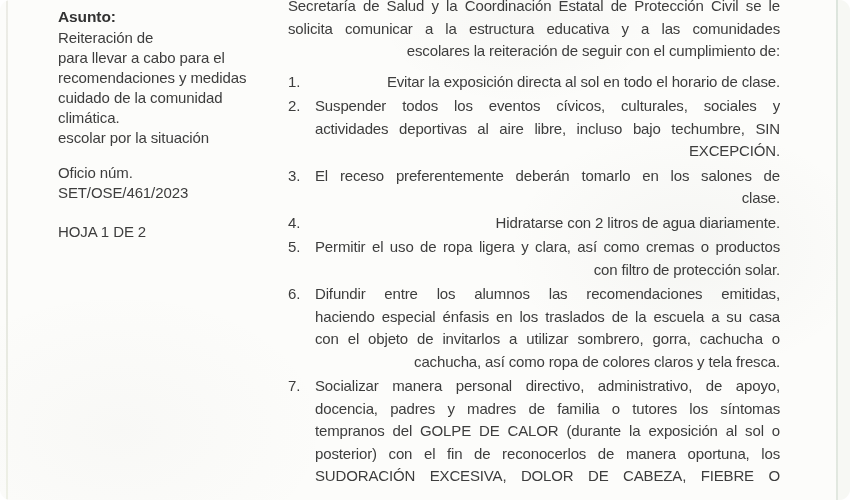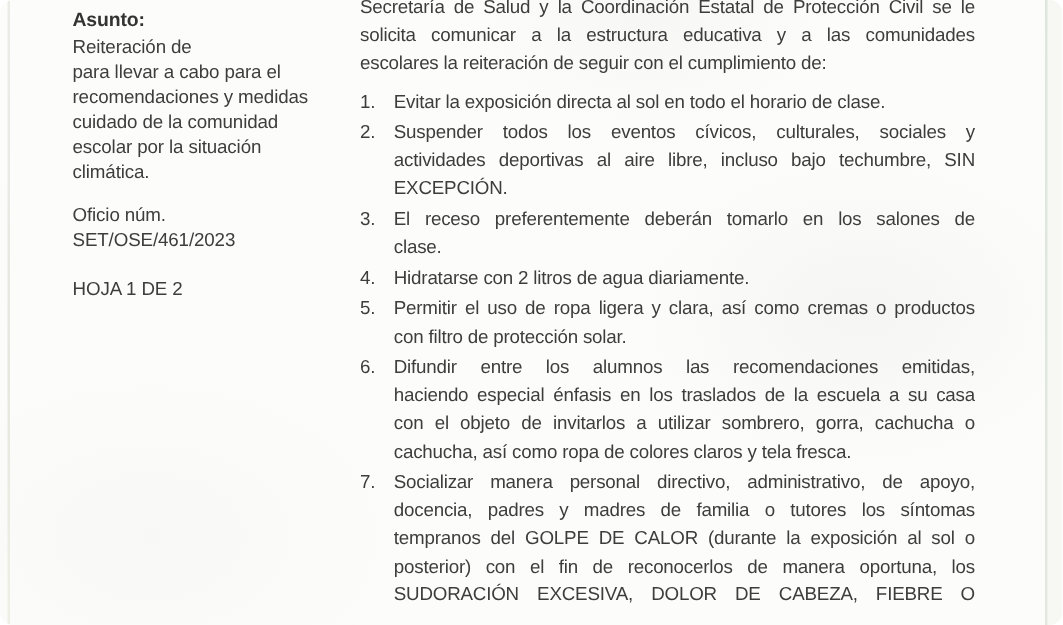--- a/index.html
+++ b/index.html
@@ -76,21 +76,21 @@
     line-height: 22.5px;
     letter-spacing: -0.15px;
   }
   .jl {               
     text-align: justify;
     text-align-last: justify;
     white-space: normal;
     overflow: hidden;
   }
   .pl {               
-    text-align: left;
+    text-align: right;
     white-space: nowrap;
     overflow: hidden;
   }
   ol.reco-list {
     list-style: none;
     margin: 8px 0 0 0;
     padding: 0;
   }
   ol.reco-list li {
     position: relative;
@@ -112,22 +112,22 @@
   <div class="edge-left"></div>
   <div class="edge-right"></div>
 
   <div class="sidebar">
     <div class="asunto-label">Asunto:</div>
     <div class="asunto-text">
       <div class="sb-line">Reiteración de</div>
       <div class="sb-line">para llevar a cabo para el</div>
       <div class="sb-line">recomendaciones y medidas</div>
       <div class="sb-line">cuidado de la comunidad</div>
+      <div class="sb-line">climática.</div>
       <div class="sb-line">escolar por la situación</div>
-      <div class="sb-line">climática.</div>
     </div>
     <div class="oficio-block">
       <div class="sb-line">Oficio núm.</div>
       <div class="sb-line">SET/OSE/461/2023</div>
     </div>
     <div class="hoja">HOJA 1 DE 2</div>
   </div>
 
   <div class="main">
 

